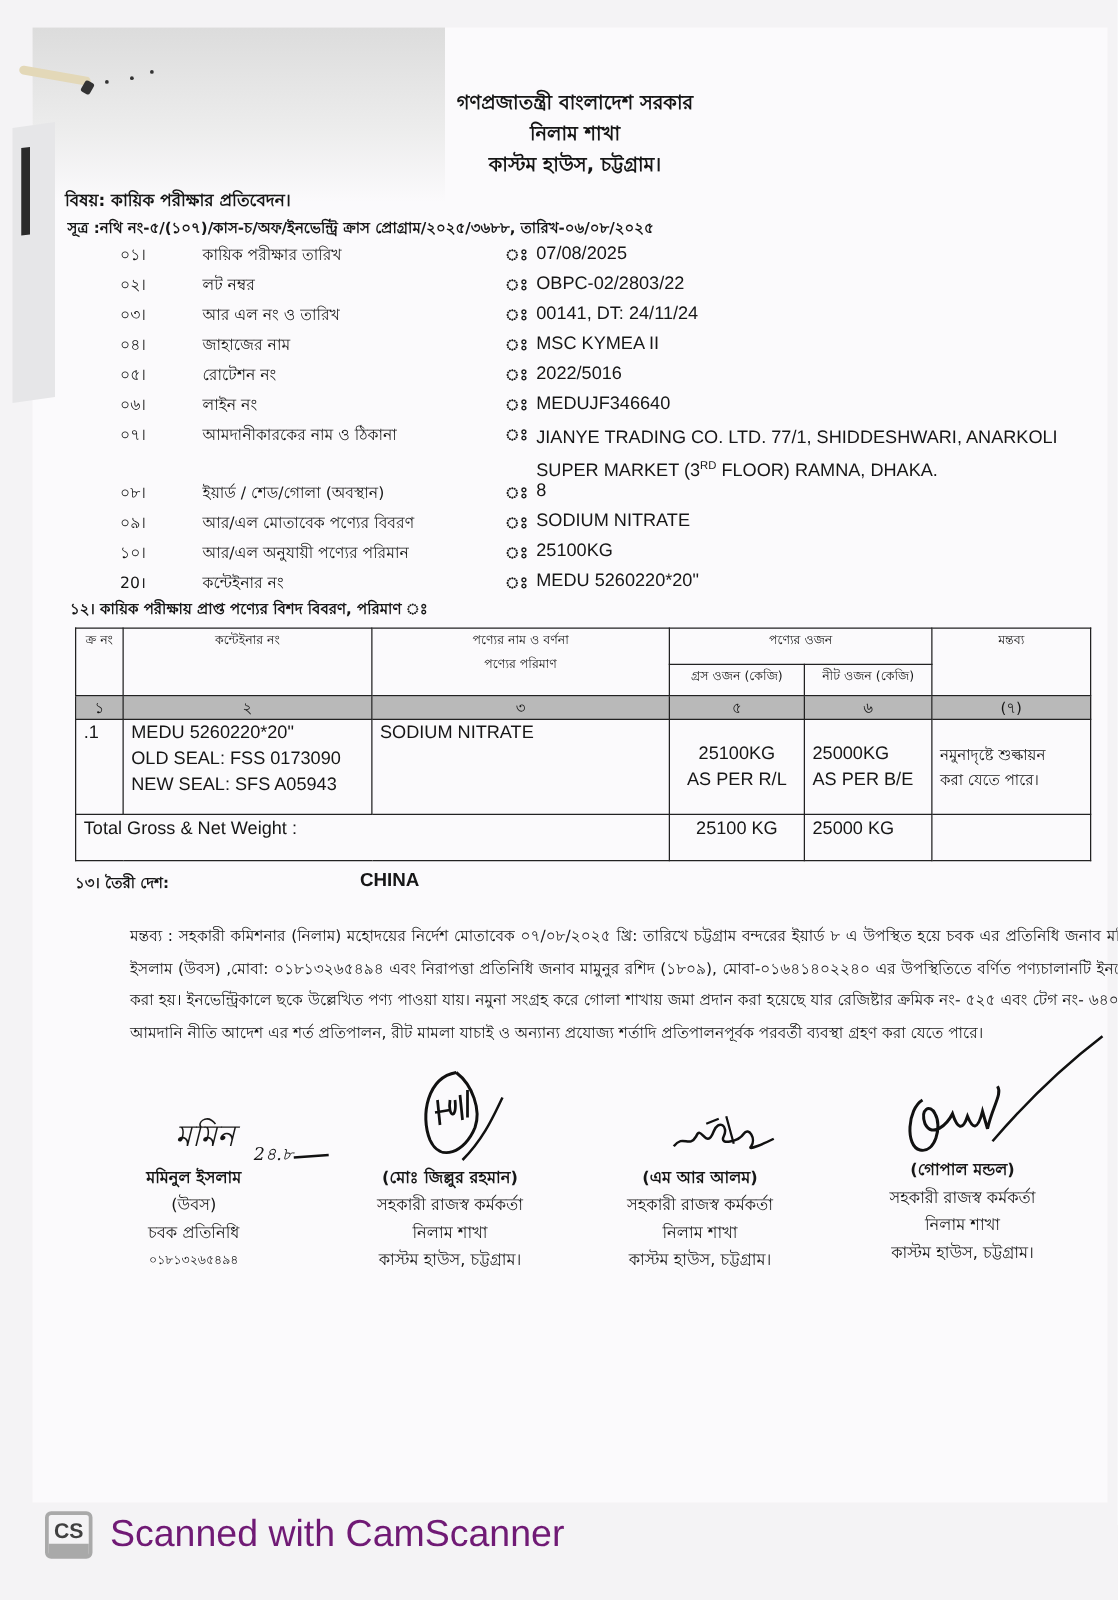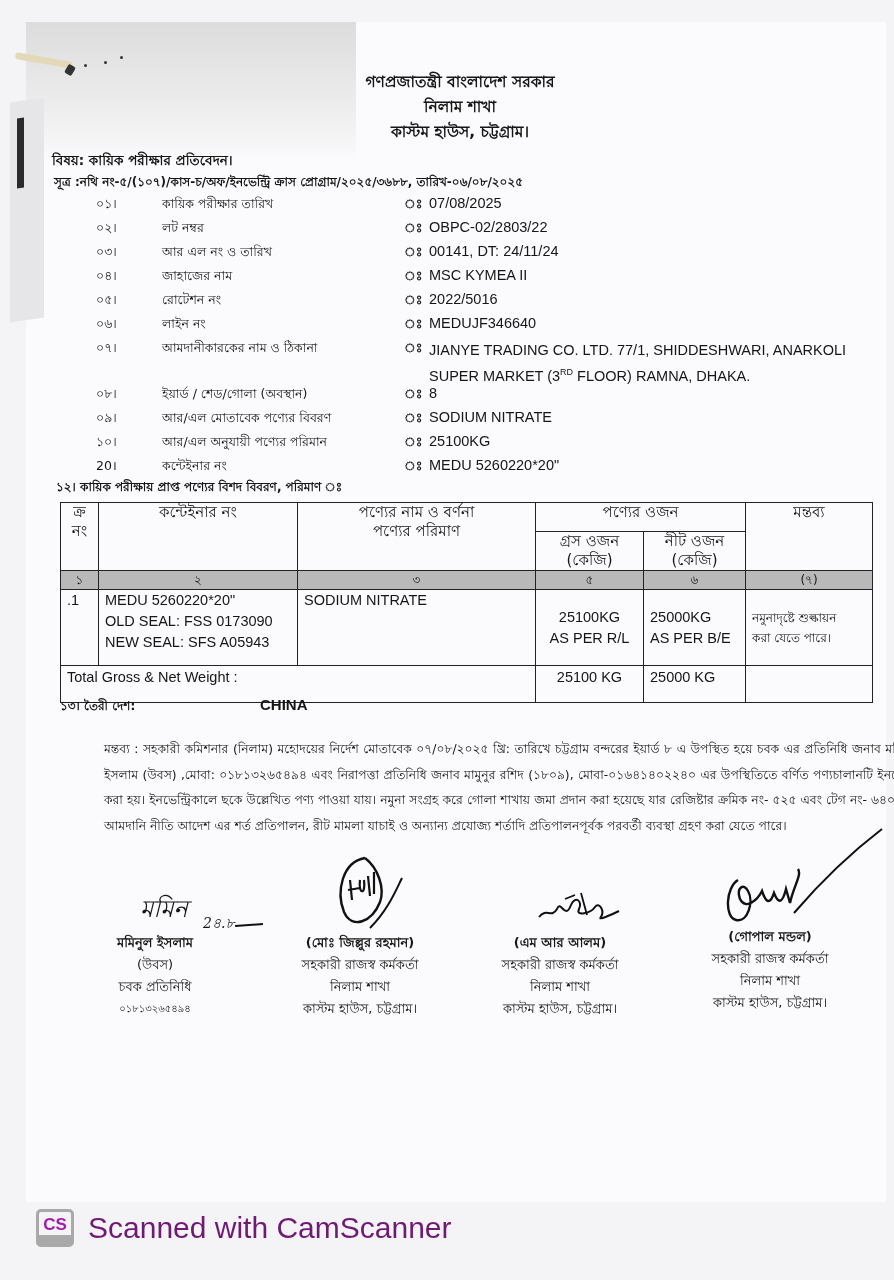--- a/index.html
+++ b/index.html
@@ -51,35 +51,35 @@
   sup { font-size: 9px; }
 
   table.goods {
     position: absolute; left: 60px; top: 502px; width: 812px;
     border-collapse: collapse; table-layout: fixed;
   }
   table.goods td, table.goods th {
     border: 1.6px solid #222; padding: 0 6px; vertical-align: top;
     font-weight: normal;
   }
-  .goods .hdr { font-size: 15px; text-align: center; line-height: 19px; }
+  .goods .hdr { font-size: 10px; text-align: center; line-height: 19px; }
   .goods .idx-row td { background: #b9b9b9; font-size: 12px; text-align: center; height: 18px; line-height: 18px; }
   .goods .data td { font-family: "Liberation Sans", sans-serif; font-size: 14.5px; line-height: 21px; height: 75px; }
   .goods .data td.c { text-align: center; vertical-align: middle; }
   .goods .data td.rem { font-family: "DejaVu Sans", sans-serif; font-size: 12px; vertical-align: middle; line-height: 20px; }
   .goods .total td { font-family: "Liberation Sans", sans-serif; font-size: 14.5px; height: 36px; line-height: 22px; }
   .goods .total td.c { text-align: center; }
 
   .remarks { position: absolute; left: 60px; top: 737px; width: 815px; font-size: 12.3px; line-height: 25.5px; white-space: normal; text-align: justify; margin-left: 44px; }
 
   .sig { position: absolute; text-align: center; font-size: 13px; line-height: 22px; }
   .sig .name { font-weight: bold; }
 
   .watermark { position: absolute; left: 36px; top: 1208px; height: 40px; display: flex; align-items: center; color: #a9a9a9; }
-  .cs-logo { width: 38px; height: 38px; border: 3px solid #a9a9a9; border-radius: 5px; box-sizing: border-box; display: flex; align-items: flex-start; justify-content: center; font-family: "Liberation Sans", sans-serif; font-weight: bold; font-size: 17px; color: #a21caf; padding-top: 3px; position: relative; }
+  .cs-logo { width: 38px; height: 38px; border: 3px solid #a9a9a9; border-radius: 5px; box-sizing: border-box; display: flex; align-items: flex-start; justify-content: center; font-family: "Liberation Sans", sans-serif; font-weight: bold; font-size: 17px; color: #404040; padding-top: 3px; position: relative; }
   .cs-logo::after { content: ""; position: absolute; left: 0; right: 0; bottom: 0; height: 9px; background: #a9a9a9; }
   .watermark-text { font-family: "Liberation Sans", sans-serif; font-size: 30px; margin-left: 14px; color: #701a75; }
 </style>
 </head>
 <body>
 
 <div class="paper"></div>
 <div class="paper-top-gray"></div>
 <div class="under-sheet"></div>
 <div class="under-sheet-dark"></div>
@@ -226,21 +226,21 @@
   <tr class="total">
     <td colspan="3" class="b">Total Gross &amp; Net Weight :</td>
     <td class="c">25100 KG</td>
     <td>25000 KG</td>
     <td></td>
   </tr>
 </tbody>
   </table>
 
 <div class="abs sm b" style="left:60px;top:697px">১৩। তৈরী দেশ:</div>
-<div class="abs b lat" style="left:260px;top:696px;font-size:15px">CHINA</div>
+<div class="abs b lat" style="left:288px;top:696px;font-size:15px">CHINA</div>
 
 <div class="remarks">মন্তব্য : সহকারী কমিশনার (নিলাম) মহোদয়ের নির্দেশ মোতাবেক ০৭/০৮/২০২৫ খ্রি: তারিখে চট্টগ্রাম বন্দরের ইয়ার্ড ৮ এ উপস্থিত হয়ে চবক এর প্রতিনিধি জনাব মমিনুল ইসলাম (উবস) ,মোবা: ০১৮১৩২৬৫৪৯৪ এবং নিরাপত্তা প্রতিনিধি জনাব মামুনুর রশিদ (১৮০৯), মোবা-০১৬৪১৪০২২৪০ এর উপস্থিতিতে বর্ণিত পণ্যচালানটি ইনভেন্ট্রি করা হয়। ইনভেন্ট্রিকালে ছকে উল্লেখিত পণ্য পাওয়া যায়। নমুনা সংগ্রহ করে গোলা শাখায় জমা প্রদান করা হয়েছে যার রেজিষ্টার ক্রমিক নং- ৫২৫ এবং টেগ নং- ৬৪০০৯২ আমদানি নীতি আদেশ এর শর্ত প্রতিপালন, রীট মামলা যাচাই ও অন্যান্য প্রযোজ্য শর্তাদি প্রতিপালনপূর্বক পরবর্তী ব্যবস্থা গ্রহণ করা যেতে পারে।</div>
 
 <svg class="abs" style="left:330px;top:850px" width="100" height="90">
   <path d="M35 8 C12 12 6 42 14 62 C22 80 42 72 50 52 C55 38 48 18 35 8" fill="none" stroke="#111" stroke-width="2.4"></path>
   <path d="M20 30 L22 50 M18 40 L30 38 M30 30 C28 44 36 46 34 30 M38 26 L40 46 M44 22 L44 44" fill="none" stroke="#111" stroke-width="2.2"></path>
   <path d="M40 78 C58 60 66 40 72 28" fill="none" stroke="#111" stroke-width="2"></path>
 </svg>
 <svg class="abs" style="left:535px;top:885px" width="90" height="45">
   <path d="M4 32 C12 22 16 34 22 24 C26 14 30 36 36 20 C40 10 48 16 44 24 C40 32 56 28 60 22 C64 16 70 26 66 32 C62 36 76 30 84 26" fill="none" stroke="#111" stroke-width="2"></path>

